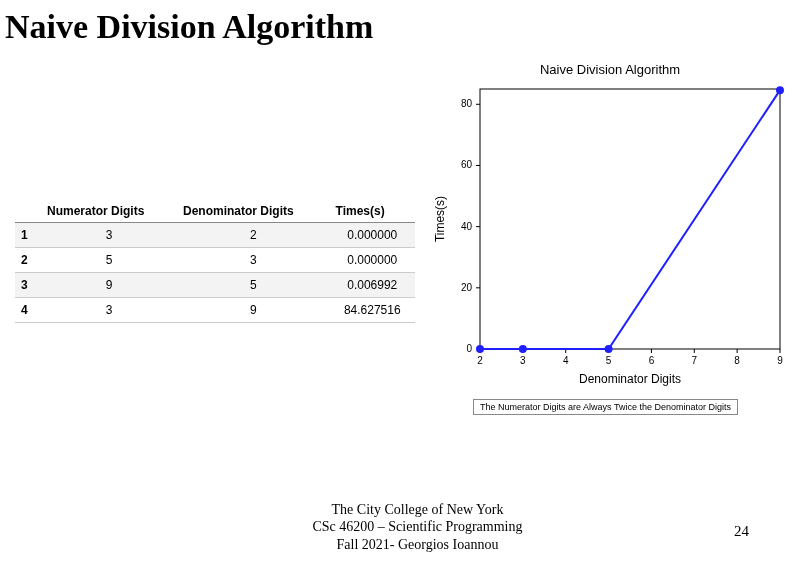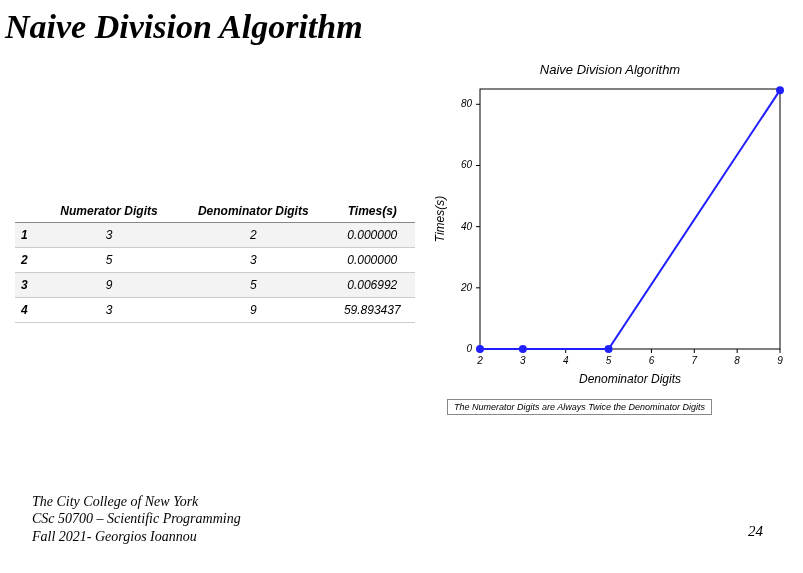--- a/index.html
+++ b/index.html
@@ -1,31 +1,31 @@
 <!DOCTYPE html>
 <html><head>
 <meta charset="utf-8">
 <style>
   * { box-sizing: border-box; margin: 0; padding: 0; }
   html, body { width: 803px; height: 573px; background: #fff; font-family: "Times New Roman", serif; color: #000; }
-  .page { width: 803px; height: 573px; position: relative; font-style: italic; }
+  .page { width: 803px; height: 573px; position: relative; }
   .title { position: absolute; left: 5px; top: 8px; font-size: 34px; font-weight: bold; }
   .table-wrap { position: absolute; left: 15px; top: 200px; width: 400px; font-family: Arial, sans-serif; font-size: 12px; }
   table { border-collapse: collapse; width: 100%; }
-  th { text-align: center; font-weight: bold; padding: 4px 6px; border-bottom: 1px solid #888; }
+  th { text-align: left; font-weight: bold; padding: 4px 6px; border-bottom: 1px solid #888; }
   td { text-align: center; padding: 5px 6px; border-bottom: 1px solid #ccc; }
   td.idx { font-weight: bold; text-align: left; padding-left: 6px; width: 26px; }
   tr.even td { background: #f3f3f3; }
   th:first-child { width: 26px; }
   .chart-wrap { position: absolute; left: 430px; top: 62px; width: 360px; }
   .chart-title { text-align: center; font-family: Arial, sans-serif; font-size: 13px; margin-bottom: 2px; }
-  .chart-caption { margin-top: 6px; border: 1px solid #888; padding: 2px 6px; font-family: Arial, sans-serif; font-size: 9px; display: inline-block; margin-left: 17px; }
+  .chart-caption { margin-top: 6px; border: 1px solid #888; padding: 2px 6px; font-family: Arial, sans-serif; font-size: 9px; display: inline-block; margin-left: 43px; }
   svg text { font-family: Arial, sans-serif; }
-  .footer { position: absolute; bottom: 28px; left: 0; width: 803px; font-family: "Times New Roman", serif; font-size: 14px; line-height: 1.25; padding-left: 32px; }
-  .page-num { position: absolute; right: 40px; bottom: 33px; font-family: "Times New Roman", serif; font-size: 15px; }
+  .footer { position: absolute; bottom: 20px; left: 0; width: 803px; text-align: center; font-family: "Times New Roman", serif; font-size: 14px; line-height: 1.25; padding-left: 32px; }
+  .page-num { position: absolute; right: 54px; bottom: 33px; font-family: "Times New Roman", serif; font-size: 15px; }
 </style>
 </head>
 <body>
 <div class="page">
 
 <h1 class="title">Naive Division Algorithm</h1>
 
 <div class="table-wrap">
   <table>
     <thead>
@@ -52,21 +52,21 @@
       <tr class="even">
         <td class="idx">3</td>
         <td>9</td>
         <td>5</td>
         <td>0.006992</td>
       </tr>
       <tr>
         <td class="idx">4</td>
         <td>3</td>
         <td>9</td>
-        <td>59.893437</td>
+        <td>84.627516</td>
       </tr>
     </tbody>
   </table>
 </div>
 
 <div class="chart-wrap">
   <div class="chart-title">Naive Division Algorithm</div>
   <svg id="chart-svg" width="360" height="310">
         <rect x="50" y="10" width="300" height="260" fill="none" stroke="#000" stroke-width="1"></rect>
         <line x1="50" y1="270" x2="50" y2="274" stroke="#000"></line>
@@ -101,19 +101,19 @@
         <circle cx="50" cy="270" r="4" fill="#2020ff"></circle>
         <circle cx="92.85714285714286" cy="270" r="4" fill="#2020ff"></circle>
         <circle cx="178.57142857142856" cy="269.96638047058826" r="4" fill="#2020ff"></circle>
         <circle cx="350" cy="11.139362823529439" r="4" fill="#2020ff"></circle>
       </svg>
   <div class="chart-caption">The Numerator Digits are Always Twice the Denominator Digits</div>
 </div>
 
 <div class="footer">
   <div>The City College of New York</div>
-  <div>CSc 50700 – Scientific Programming</div>
+  <div>CSc 46200 – Scientific Programming</div>
   <div>Fall 2021- Georgios Ioannou</div>
 </div>
 
 <div class="page-num">24</div>
 
 </div>
 
 </body></html>

